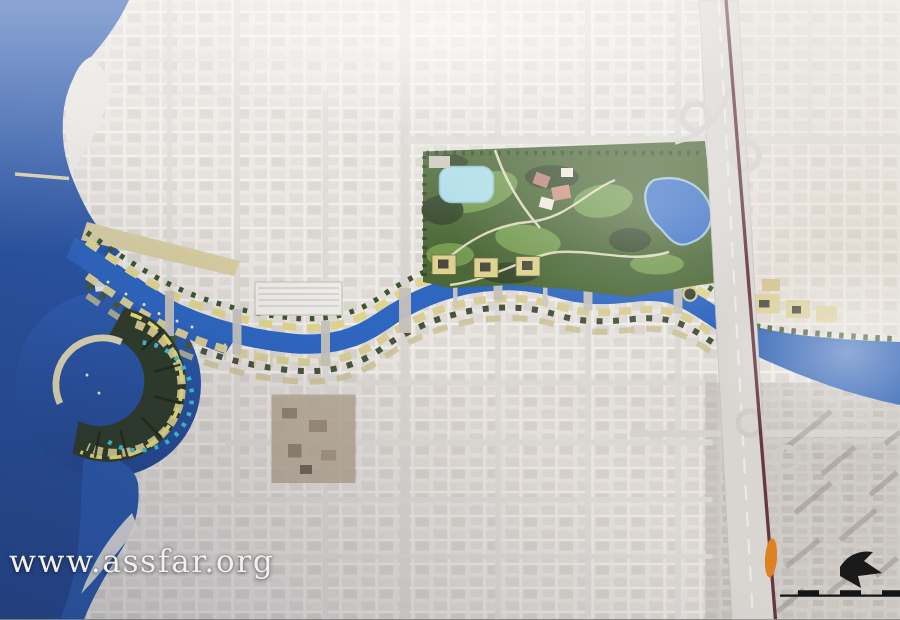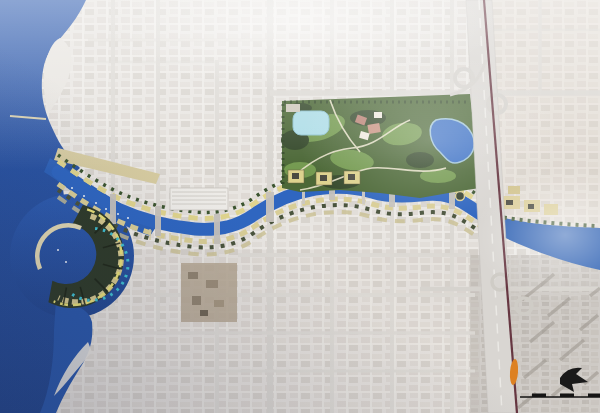--- a/index.html
+++ b/index.html
@@ -261,13 +261,14 @@
 
   <g pointer-events="none">
     <rect x="0" y="0" width="600" height="170" fill="url(#topWash)"></rect>
     <ellipse cx="300" cy="20" rx="200" ry="70" fill="url(#glare)"></ellipse>
     <ellipse cx="430" cy="140" rx="130" ry="90" fill="url(#glare)" opacity=".5"></ellipse>
     <ellipse cx="565" cy="235" rx="90" ry="70" fill="url(#glare)" opacity=".85"></ellipse>
     <rect x="0" y="0" width="600" height="413" fill="url(#vig)"></rect>
   </g>
 </svg>
 
+<div class="watermark">www.assfar.org</div>
 </div>
 
 </body></html>

